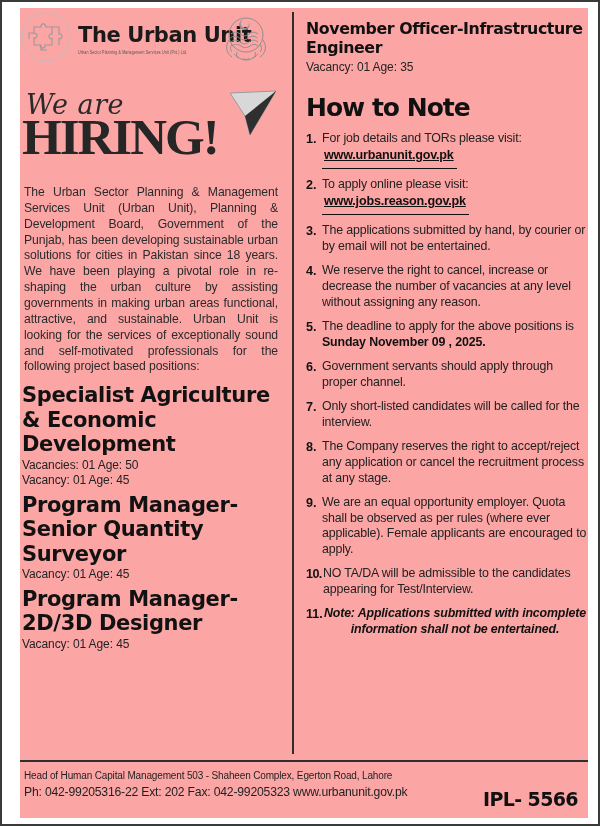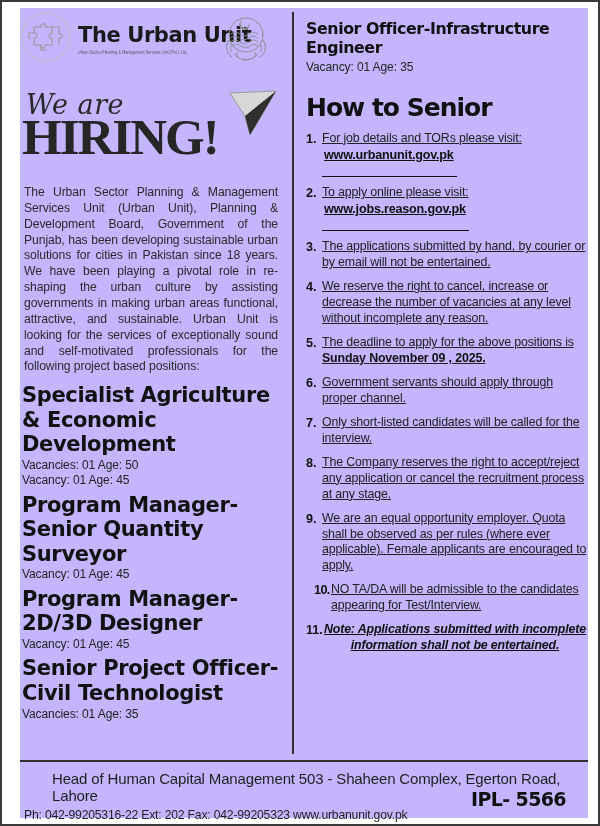--- a/index.html
+++ b/index.html
@@ -22,21 +22,21 @@
     box-sizing: border-box;
     border: 2px solid #3a3a3a;
     overflow: hidden;
   }
   .inner {
     position: absolute;
     left: 18px;
     top: 6px;
     right: 10px;
     bottom: 6px;
-    background: #c4b5fd;
+    background: #fca5a5;
   }
 
   
   .masthead {
     position: absolute;
     left: 0;
     top: 0;
     width: 262px;
     height: 58px;
     display: flex;
@@ -183,36 +183,35 @@
   }
   .num {
     flex: 0 0 auto;
     font-weight: bold;
     font-size: 12.6px;
     color: #111;
     width: 16px;
     text-align: left;
     line-height: 1.28;
   }
-  .num.wide { width: 17px; letter-spacing: -0.6px; margin-left: 8px; }
+  .num.wide { width: 17px; letter-spacing: -0.6px; }
   .txt {
     flex: 1 1 auto;
     font-size: 12.4px;
     line-height: 1.27;
     color: #222;
     letter-spacing: -0.15px;
-    text-decoration: underline;
   }
   .url {
     display: inline-block;
     font-weight: bold;
     font-size: 12.6px;
     color: #111;
     border-bottom: 1.6px solid #111;
-    padding: 0 3px 12px 2px;
+    padding: 0 3px 4px 2px;
     margin-top: 1px;
     letter-spacing: -0.2px;
   }
   .b { font-weight: bold; color: #111; }
   .note {
     font-weight: bold;
     font-style: italic;
     color: #111;
     text-align: center;
   }
@@ -227,35 +226,34 @@
     background: #2e2e2e;
   }
   .footer {
     position: absolute;
     left: 4px;
     right: 4px;
     bottom: 6px;
     height: 48px;
   }
   .f-line1 {
-    font-size: 15px;
+    font-size: 10px;
     color: #1f1f1f;
     letter-spacing: -0.15px;
     padding-top: 6px;
-    margin-left: 28px;
   }
   .f-line2 {
     font-size: 12.2px;
     color: #1f1f1f;
     letter-spacing: -0.2px;
     margin-top: 4px;
   }
   .ipl {
     position: absolute;
-    right: 18px;
+    right: 6px;
     bottom: 2px;
     font-family: "DejaVu Sans", sans-serif;
     font-weight: bold;
     font-size: 19px;
     color: #111;
     letter-spacing: -0.6px;
     margin-left: 16px;
   }
 </style>
 </head>
@@ -322,34 +320,30 @@
         <div class="pos-meta">Vacancy: 01 Age: 45</div>
       </div>
       <div>
         <div class="pos-title">Program Manager- Senior Quantity Surveyor</div>
         <div class="pos-meta">Vacancy: 01 Age: 45</div>
       </div>
       <div>
         <div class="pos-title">Program Manager- 2D/3D Designer</div>
         <div class="pos-meta">Vacancy: 01 Age: 45</div>
       </div>
-      <div>
-        <div class="pos-title">Senior Project Officer-Civil Technologist</div>
-        <div class="pos-meta">Vacancies: 01 Age: 35</div>
-      </div>
     </div>
   </div>
 
   <div class="divider"></div>
 
   <div class="col-right">
-    <div class="rc-title">Senior Officer-Infrastructure Engineer</div>
+    <div class="rc-title">November Officer-Infrastructure Engineer</div>
     <div class="rc-meta">Vacancy: 01 Age: 35</div>
 
-    <div class="howto">How to Senior</div>
+    <div class="howto">How to Note</div>
 
     <ul class="apply-list">
 
       <li class="apply-item">
         <span class="num">1.</span>
         <span class="txt">
           <span>For job details and TORs please visit:</span><br>
           <a class="url" href="#">www.urbanunit.gov.pk</a>
         </span>
       </li>
@@ -362,21 +356,21 @@
         </span>
       </li>
 
       <li class="apply-item">
         <span class="num">3.</span>
         <span class="txt">The applications submitted by hand, by courier or by email will not be entertained.</span>
       </li>
 
       <li class="apply-item">
         <span class="num">4.</span>
-        <span class="txt">We reserve the right to cancel, increase or decrease the number of vacancies at any level without incomplete any reason.</span>
+        <span class="txt">We reserve the right to cancel, increase or decrease the number of vacancies at any level without assigning any reason.</span>
       </li>
 
       <li class="apply-item">
         <span class="num">5.</span>
         <span class="txt"><span>The deadline to apply for the above positions is </span><span class="b">Sunday November 09 , 2025.</span></span>
       </li>
 
       <li class="apply-item">
         <span class="num">6.</span>
         <span class="txt">Government servants should apply through proper channel.</span>

